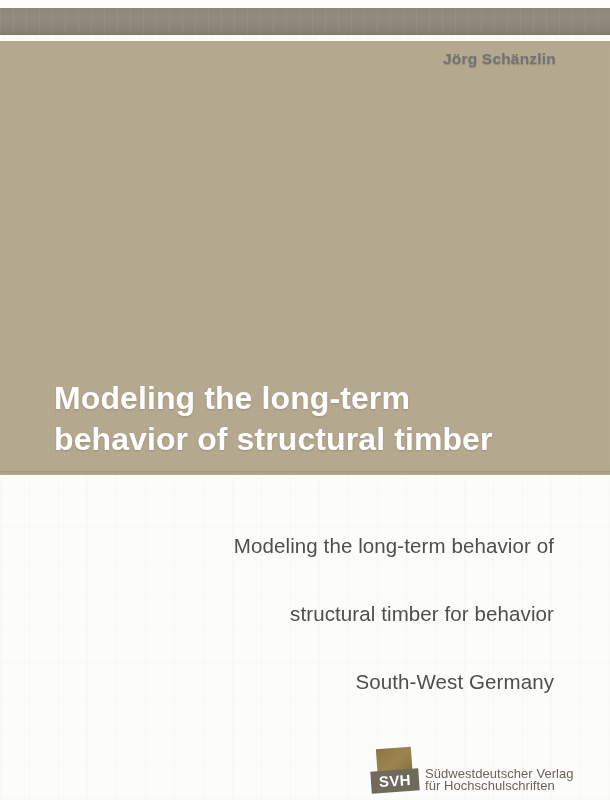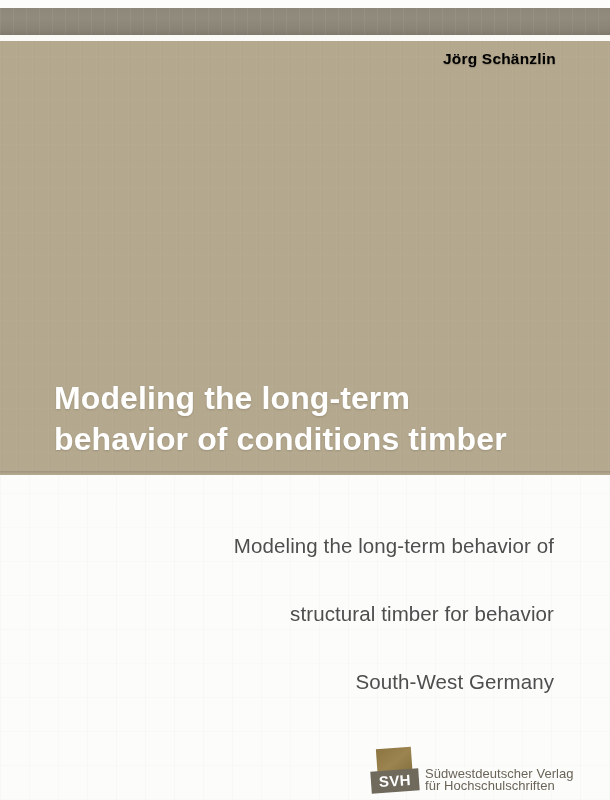--- a/index.html
+++ b/index.html
@@ -123,21 +123,21 @@
         rgba(0,0,0,0) 1px,
         rgba(0,0,0,0) 34px);
     pointer-events: none;
   }
 
   
   .author {
     position: absolute;
     right: 54px;
     top: 50px;
-    color: #000000;
+    color: #737373;
     font-size: 15.5px;
     font-weight: bold;
     letter-spacing: 0.2px;
     text-align: left;
     text-shadow: 0 1px 1px rgba(90,84,70,0.35);
     white-space: nowrap;
   }
 
   
   .title {
@@ -228,21 +228,21 @@
   <div class="band-gap"></div>
 
   <div class="tan-field"></div>
   <div class="tan-edge"></div>
   <div class="white-field"></div>
 
   <div class="author">Jörg Schänzlin</div>
 
   <div class="title">
     <span class="ln">Modeling the long-term</span>
-    <span class="ln">behavior of conditions timber</span>
+    <span class="ln">behavior of structural timber</span>
   </div>
 
   <div class="subtitle">
     <span class="ln">Modeling the long-term behavior of</span>
     <span class="ln">structural timber for behavior</span>
     <span class="ln">South-West Germany</span>
   </div>
 
   <div class="logo">
     <div class="logo-mark">

